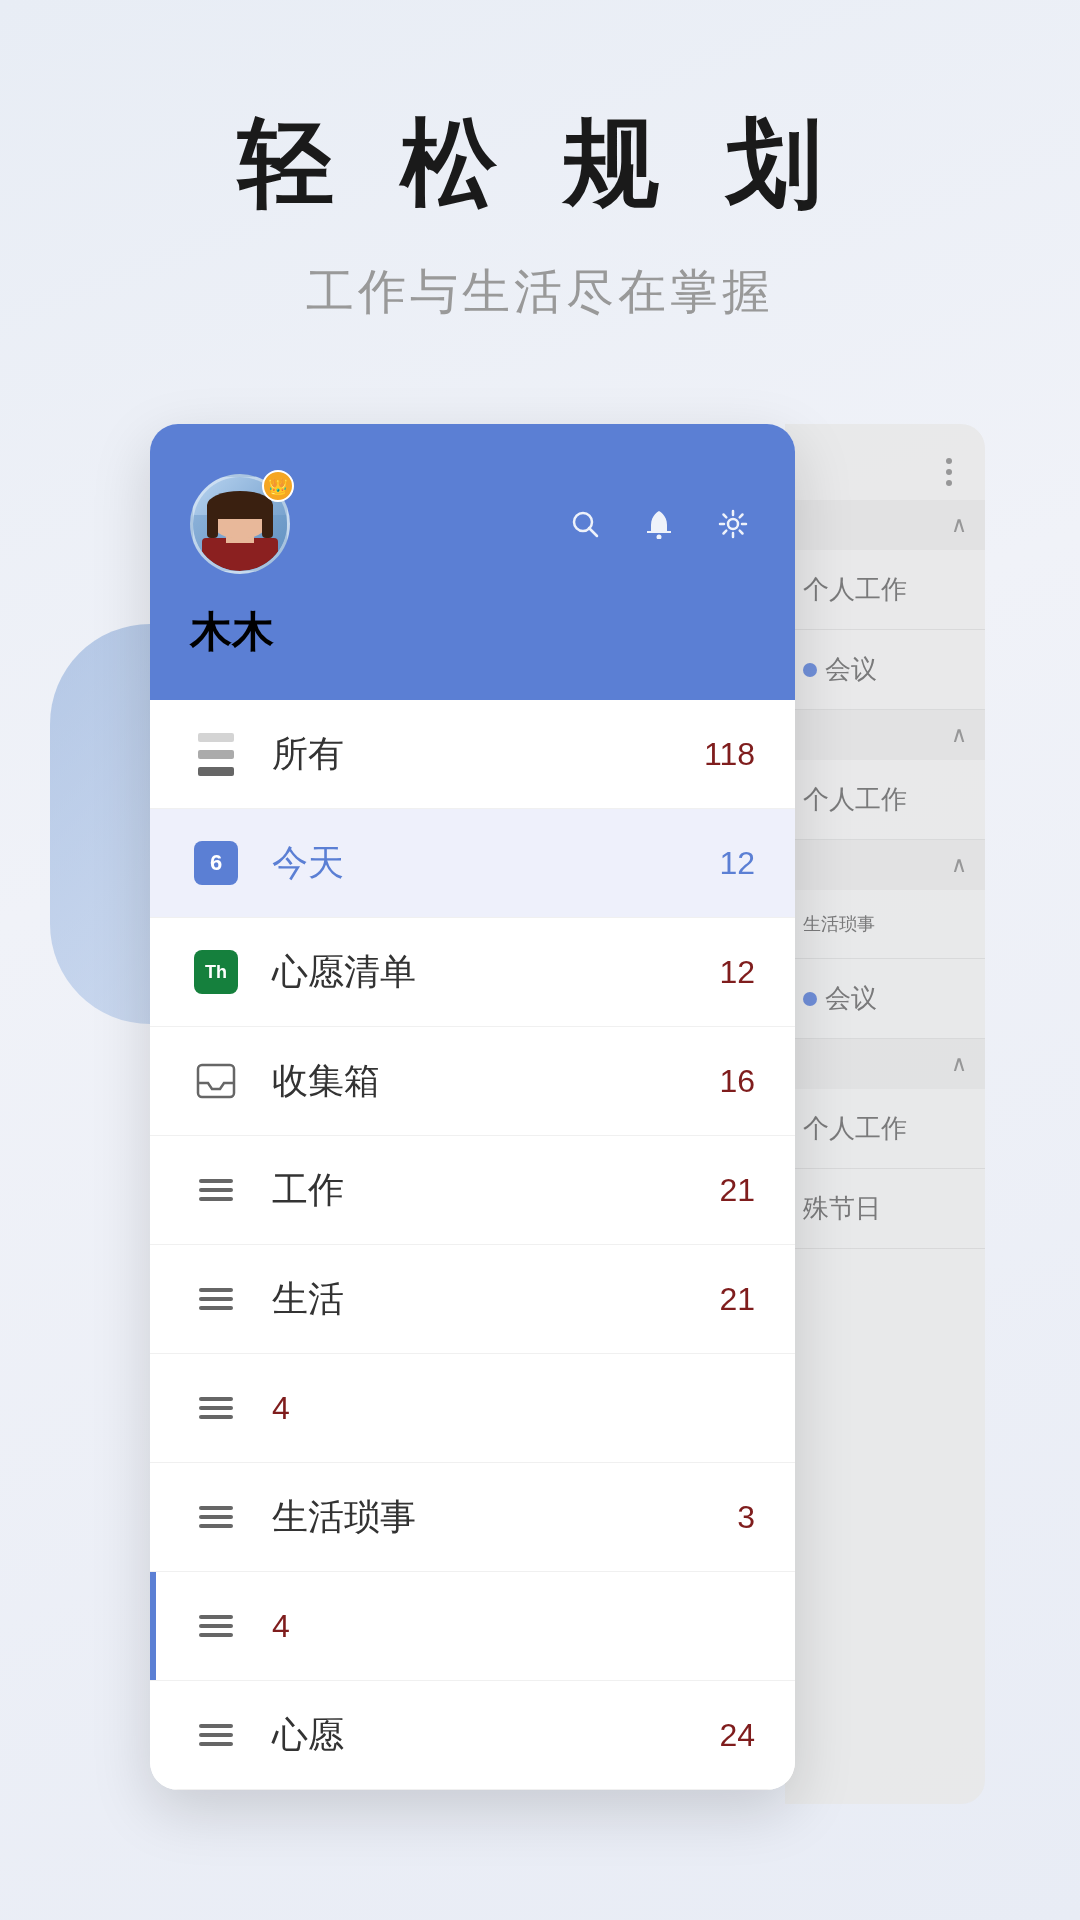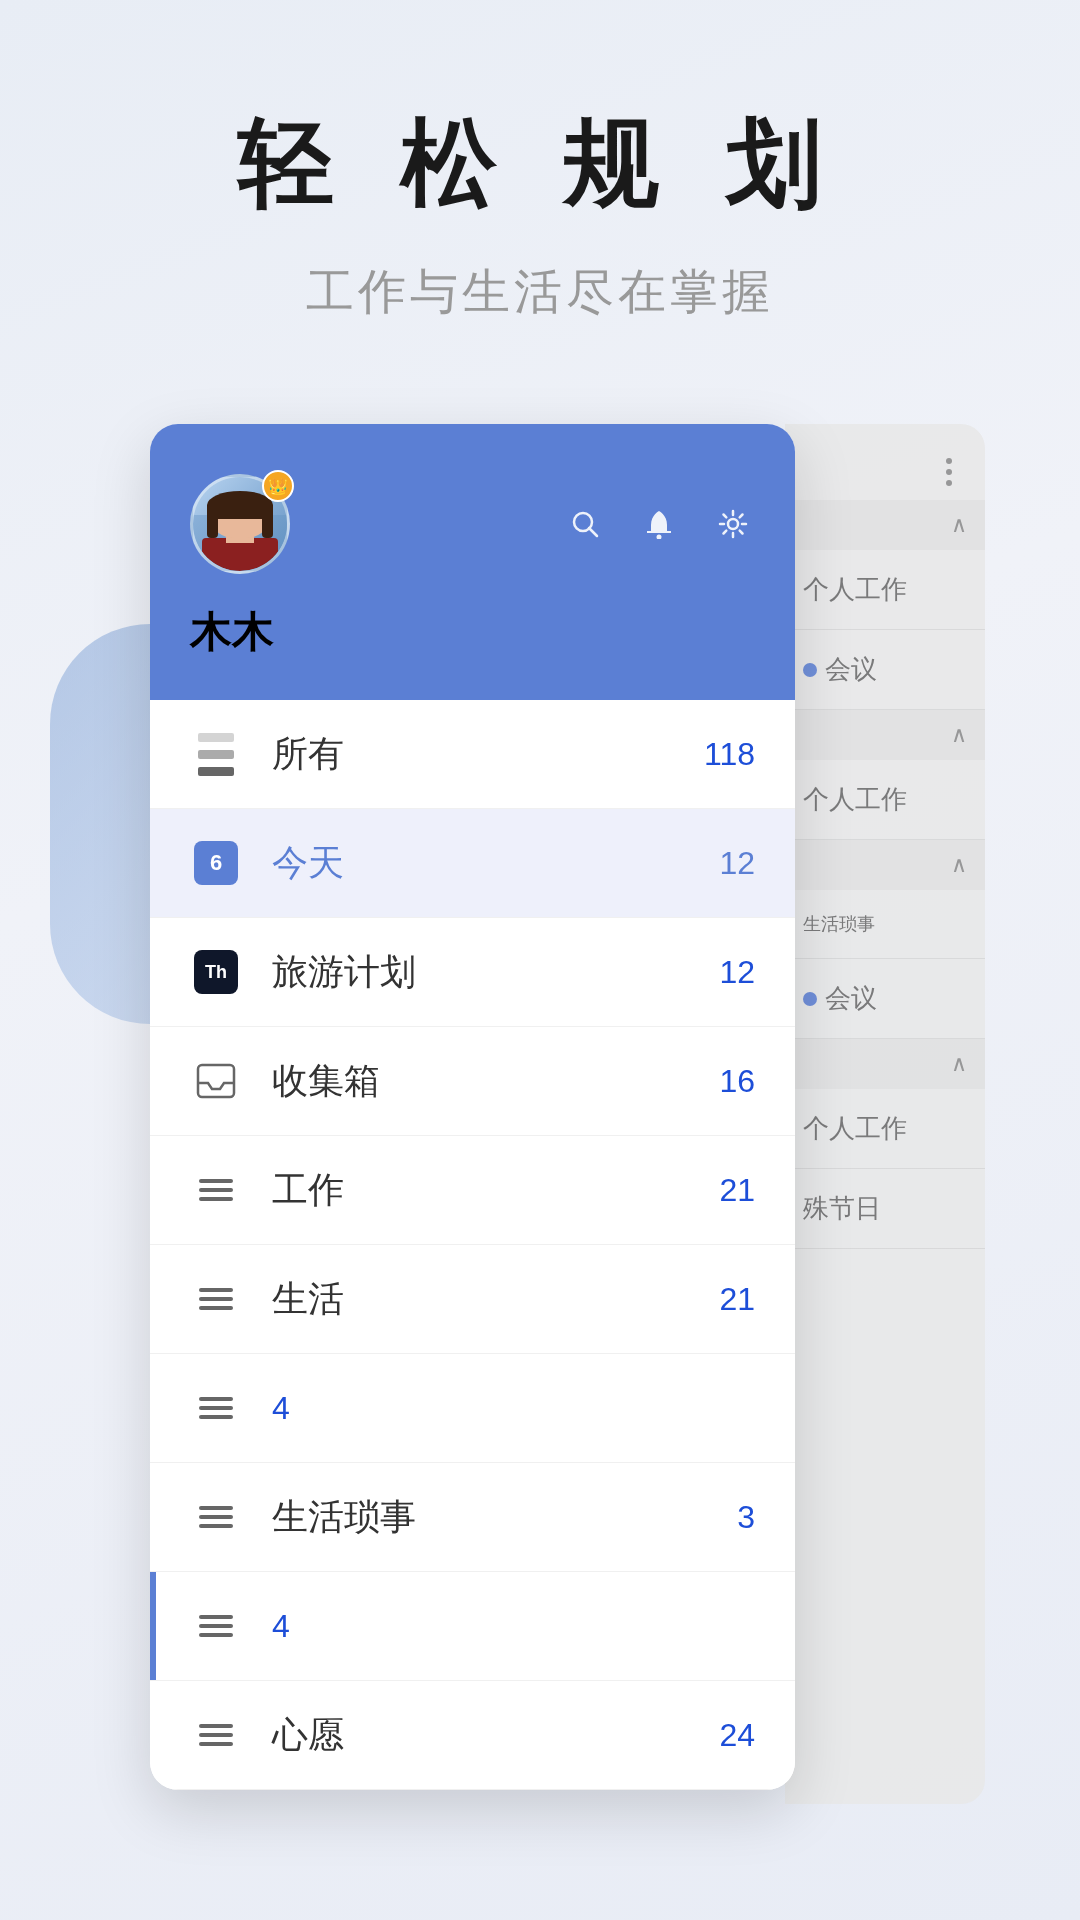--- a/index.html
+++ b/index.html
@@ -175,21 +175,21 @@
       color: #333;
       flex: 1;
     }
 
     .menu-item.active .menu-item-label {
       color: #5b7fd4;
     }
 
     .menu-item-count {
       font-size: 32px;
-      color: #1d4ed8;
+      color: #7f1d1d;
     }
 
     .menu-item.active .menu-item-count {
       color: #5b7fd4;
     }
 
     
     .icon-stack {
       display: flex;
       flex-direction: column;
@@ -216,21 +216,21 @@
       align-items: center;
       justify-content: center;
       color: white;
       font-size: 22px;
       font-weight: 700;
     }
 
     .icon-calendar-th {
       width: 44px;
       height: 44px;
-      background: #0f172a;
+      background: #15803d;
       border-radius: 8px;
       display: flex;
       align-items: center;
       justify-content: center;
       color: white;
       font-size: 18px;
       font-weight: 700;
     }
 
     .icon-lines {
@@ -381,21 +381,21 @@
             </div>
           </div>
           <span class="menu-item-label">今天</span>
           <span class="menu-item-count">12</span>
         </div>
 
         <div class="menu-item">
           <div class="menu-item-icon">
             <div class="icon-calendar-th">Th</div>
           </div>
-          <span class="menu-item-label">旅游计划</span>
+          <span class="menu-item-label">心愿清单</span>
           <span class="menu-item-count">12</span>
         </div>
 
         <div class="menu-item">
           <div class="menu-item-icon">
             <svg width="40" height="36" viewBox="0 0 40 36" fill="none">
               <rect x="2" y="2" width="36" height="32" rx="4" stroke="#666" stroke-width="2.5"></rect>
               <path d="M2 20h10l4 6h8l4-6h10" stroke="#666" stroke-width="2.5"></path>
             </svg>
           </div>

